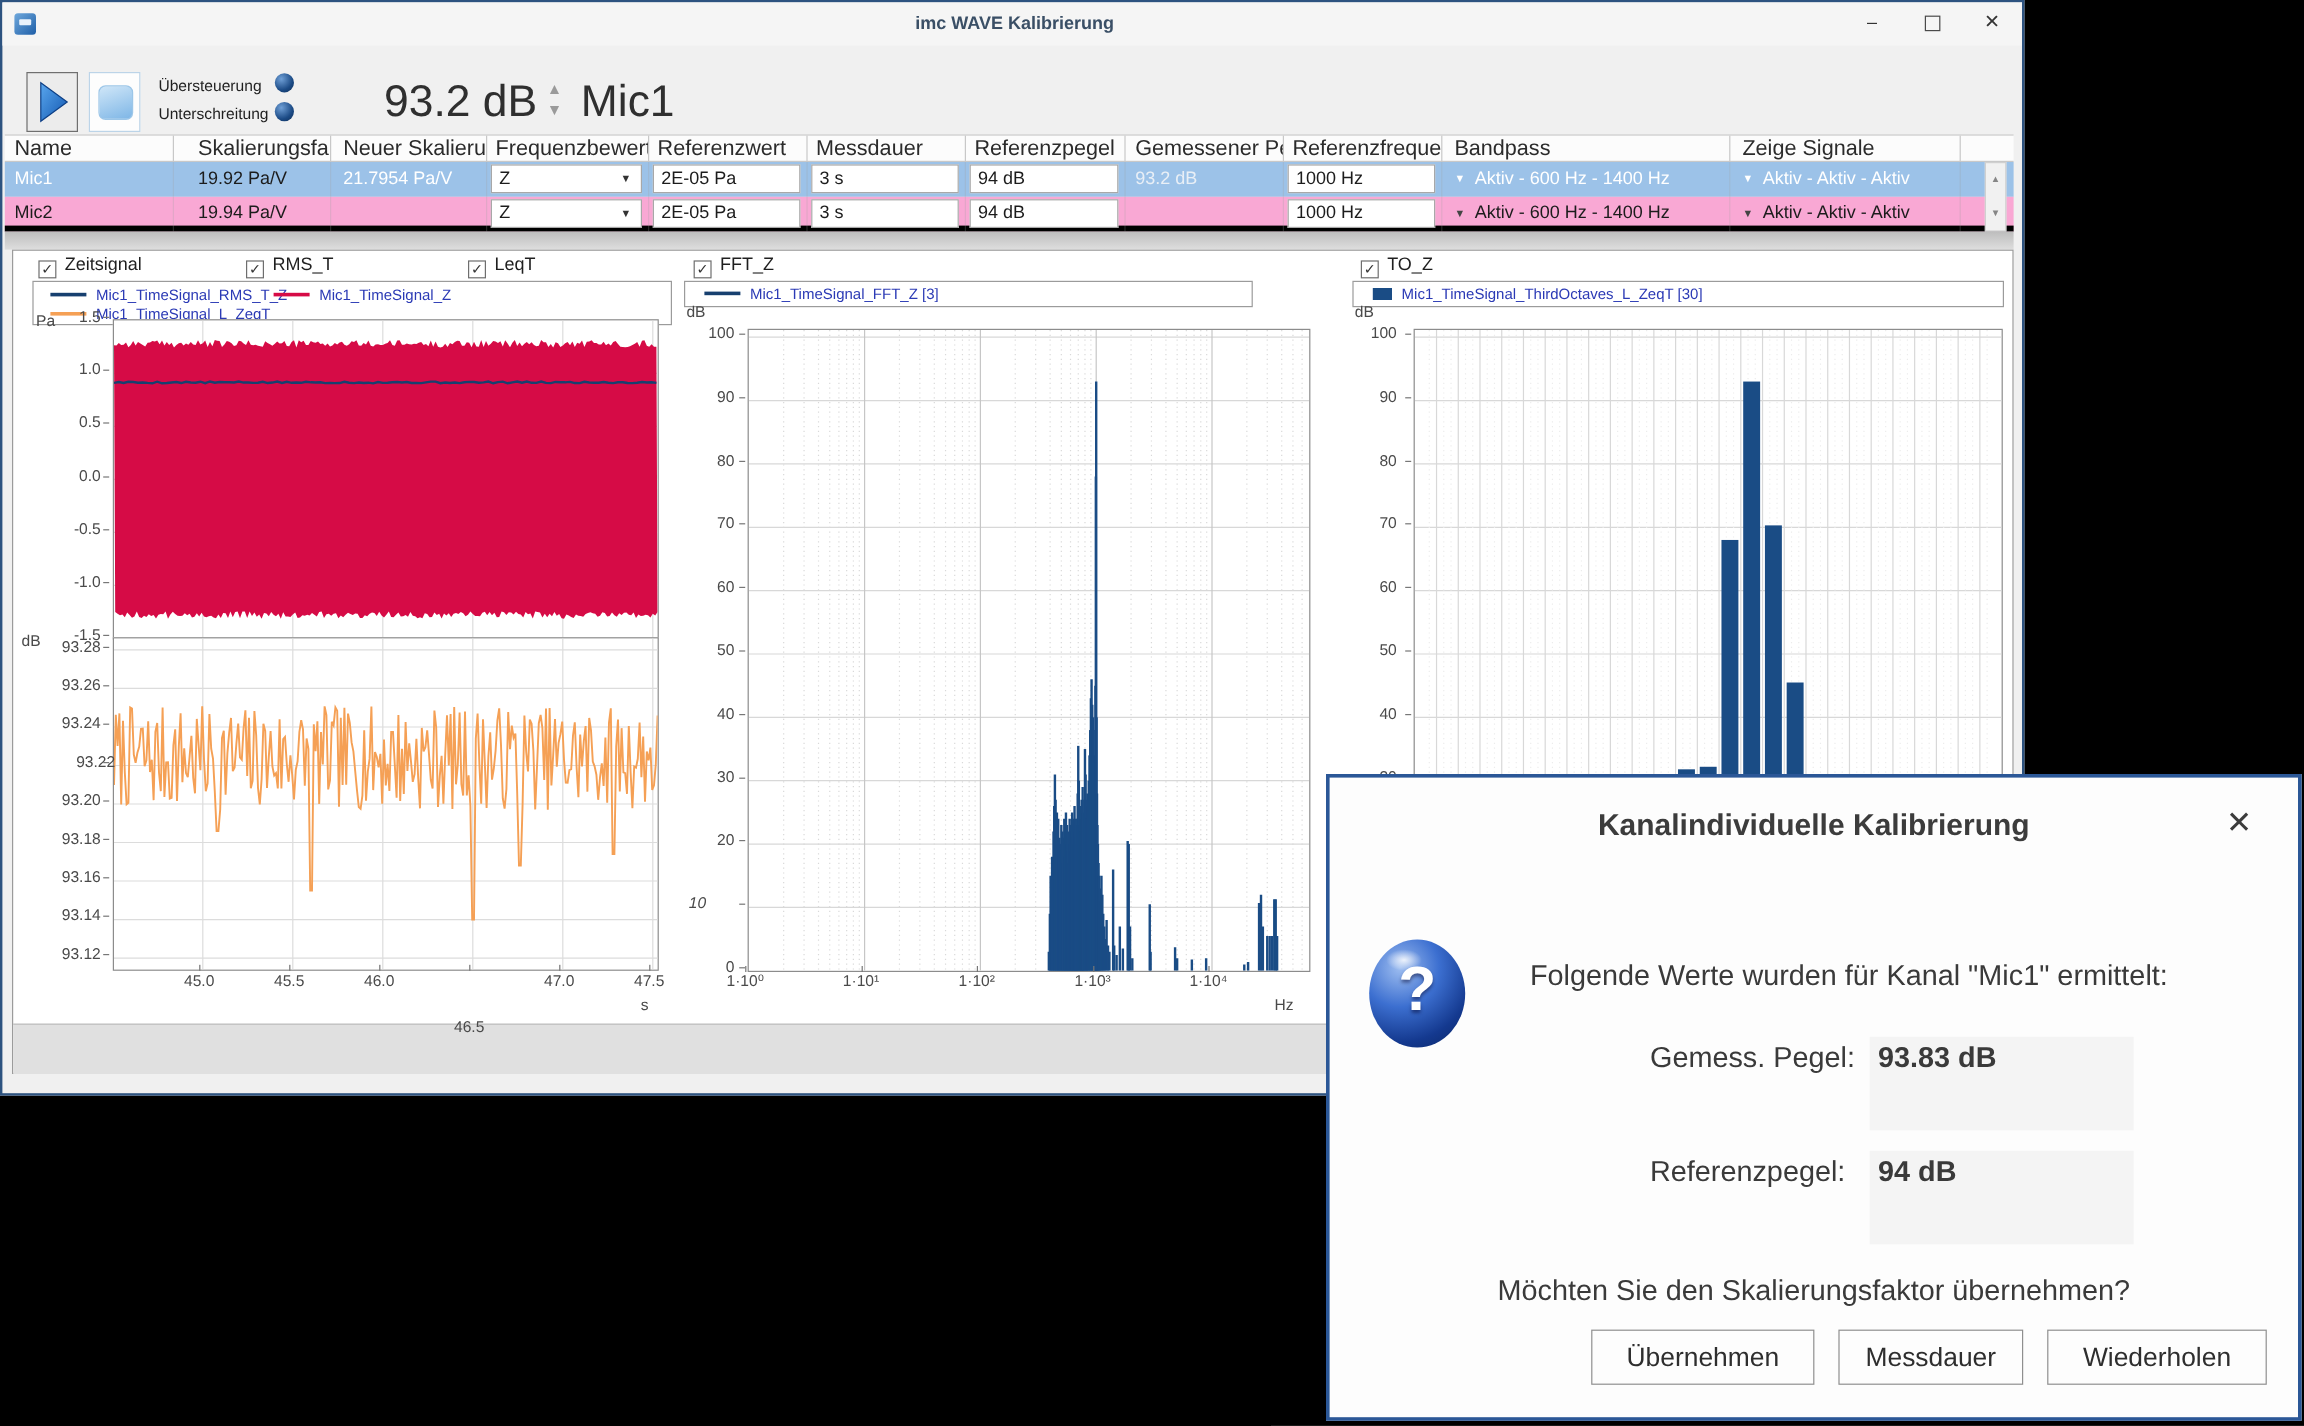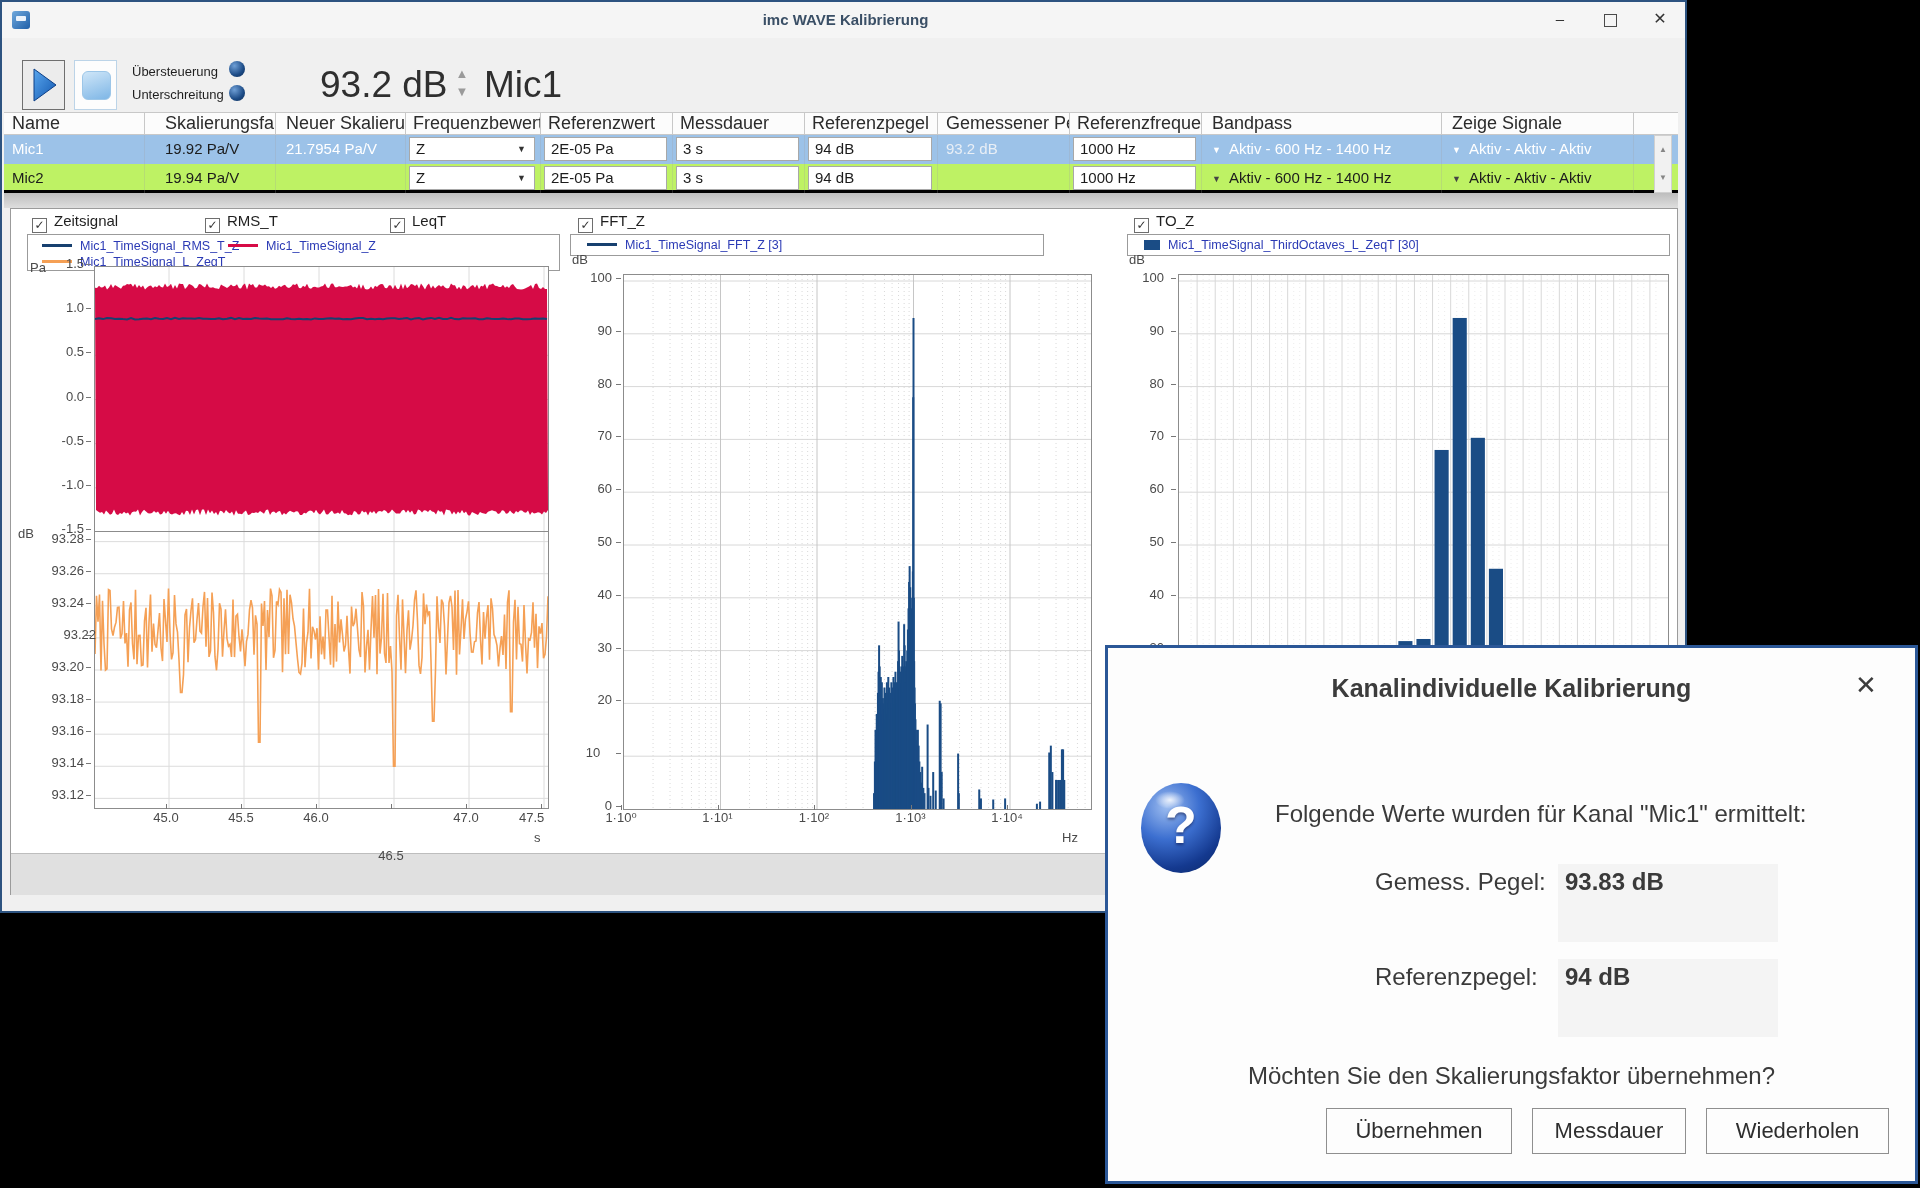--- a/index.html
+++ b/index.html
@@ -40,21 +40,21 @@
   .spin .up{top:0;} .spin .dn{top:18px;}
   .chan{position:absolute;left:482px;top:62px;font-size:37px;color:#2f2f2f;}
 
   
   .thead{position:absolute;left:2px;top:110px;width:1674px;height:23px;background:#fcfcfc;
          border-top:1px solid #c8c8c8;border-bottom:1px solid #c8c8c8;box-sizing:border-box;}
   .th{position:absolute;top:0;height:22px;line-height:21px;font-size:18px;color:#2b2b2b;
       padding-left:7px;border-right:1px solid #c8c8c8;box-sizing:border-box;overflow:hidden;white-space:nowrap;}
   .trow{position:absolute;left:2px;width:1674px;height:29px;}
   .r1{top:133px;background:#9cc2e8;}
-  .r2{top:162px;background:#bef264;border-bottom:3px solid #000000;box-sizing:border-box;}
+  .r2{top:162px;background:#f9a8d4;border-bottom:5px solid #000000;box-sizing:border-box;}
   .td{position:absolute;top:0;height:29px;line-height:28px;font-size:15px;color:#1c1c1c;
       border-right:1px solid rgba(160,160,160,0.25);box-sizing:border-box;overflow:hidden;white-space:nowrap;}
   .td.white{color:#ffffff;}
   .td.dim{color:#e9eff6;}
   .c0{left:0;width:141px;padding-left:8px;}
   .c1{left:141px;width:131px;padding-left:20px;}
   .c2{left:272px;width:130px;padding-left:10px;}
   .c3{left:402px;width:135px;}
   .c4{left:537px;width:132px;}
   .c5{left:669px;width:132px;}
@@ -642,21 +642,21 @@
     <div class="tick" style="left: 574px; top: 481.2px; width: 38px; text-align: right;">60</div>
     <div class="dashy" style="left: 616px; top: 489.2px;"></div>
     <div class="tick" style="left: 574px; top: 534px; width: 38px; text-align: right;">50</div>
     <div class="dashy" style="left: 616px; top: 542px;"></div>
     <div class="tick" style="left: 574px; top: 586.8px; width: 38px; text-align: right;">40</div>
     <div class="dashy" style="left: 616px; top: 594.8px;"></div>
     <div class="tick" style="left: 574px; top: 639.6px; width: 38px; text-align: right;">30</div>
     <div class="dashy" style="left: 616px; top: 647.6px;"></div>
     <div class="tick" style="left: 574px; top: 692.4px; width: 38px; text-align: right;">20</div>
     <div class="dashy" style="left: 616px; top: 700.4px;"></div>
-    <div class="tick" style="left: 574px; top: 745.2px; width: 38px; text-align: center;">10</div>
+    <div class="tick" style="left: 574px; top: 745.2px; width: 38px; text-align: left; font-style: italic;">10</div>
     <div class="dashy" style="left: 616px; top: 753.2px;"></div>
     <div class="tick" style="left: 574px; top: 798px; width: 38px; text-align: right;">0</div>
     <div class="dashy" style="left: 616px; top: 806px;"></div>
     <div class="tick" style="left: 1126px; top: 270px; width: 38px; text-align: right;">100</div>
     <div class="dashy" style="left: 1171px; top: 278px;"></div>
     <div class="tick" style="left: 1126px; top: 322.8px; width: 38px; text-align: right;">90</div>
     <div class="dashy" style="left: 1171px; top: 330.8px;"></div>
     <div class="tick" style="left: 1126px; top: 375.6px; width: 38px; text-align: right;">80</div>
     <div class="dashy" style="left: 1171px; top: 383.6px;"></div>
     <div class="tick" style="left: 1126px; top: 428.4px; width: 38px; text-align: right;">70</div>
@@ -672,21 +672,21 @@
     <div class="tick" style="left: 144px; top: 810px; width: 44px; text-align: center;">45.0</div>
     <div class="dashx" style="left: 166px; top: 804px;"></div>
     <div class="tick" style="left: 219px; top: 810px; width: 44px; text-align: center;">45.5</div>
     <div class="dashx" style="left: 241px; top: 804px;"></div>
     <div class="tick" style="left: 294px; top: 810px; width: 44px; text-align: center;">46.0</div>
     <div class="dashx" style="left: 316px; top: 804px;"></div>
     <div class="tick" style="left: 369px; top: 848px; width: 44px; text-align: center;">46.5</div>
     <div class="dashx" style="left: 391px; top: 804px;"></div>
     <div class="tick" style="left: 444px; top: 810px; width: 44px; text-align: center;">47.0</div>
     <div class="dashx" style="left: 466px; top: 804px;"></div>
-    <div class="tick" style="left: 519px; top: 810px; width: 44px; ">47.5</div>
+    <div class="tick" style="left: 519px; top: 810px; width: 44px; text-align: center;">47.5</div>
     <div class="dashx" style="left: 541px; top: 804px;"></div>
     <div class="tick" style="left: 591px; top: 810px; width: 60px; text-align: center;">1·10⁰</div>
     <div class="dashx" style="left: 621px; top: 805px;"></div>
     <div class="tick" style="left: 687.5px; top: 810px; width: 60px; text-align: center;">1·10¹</div>
     <div class="dashx" style="left: 717.5px; top: 805px;"></div>
     <div class="tick" style="left: 784px; top: 810px; width: 60px; text-align: center;">1·10²</div>
     <div class="dashx" style="left: 814px; top: 805px;"></div>
     <div class="tick" style="left: 880.5px; top: 810px; width: 60px; text-align: center;">1·10³</div>
     <div class="dashx" style="left: 910.5px; top: 805px;"></div>
     <div class="tick" style="left: 977px; top: 810px; width: 60px; text-align: center;">1·10⁴</div>

